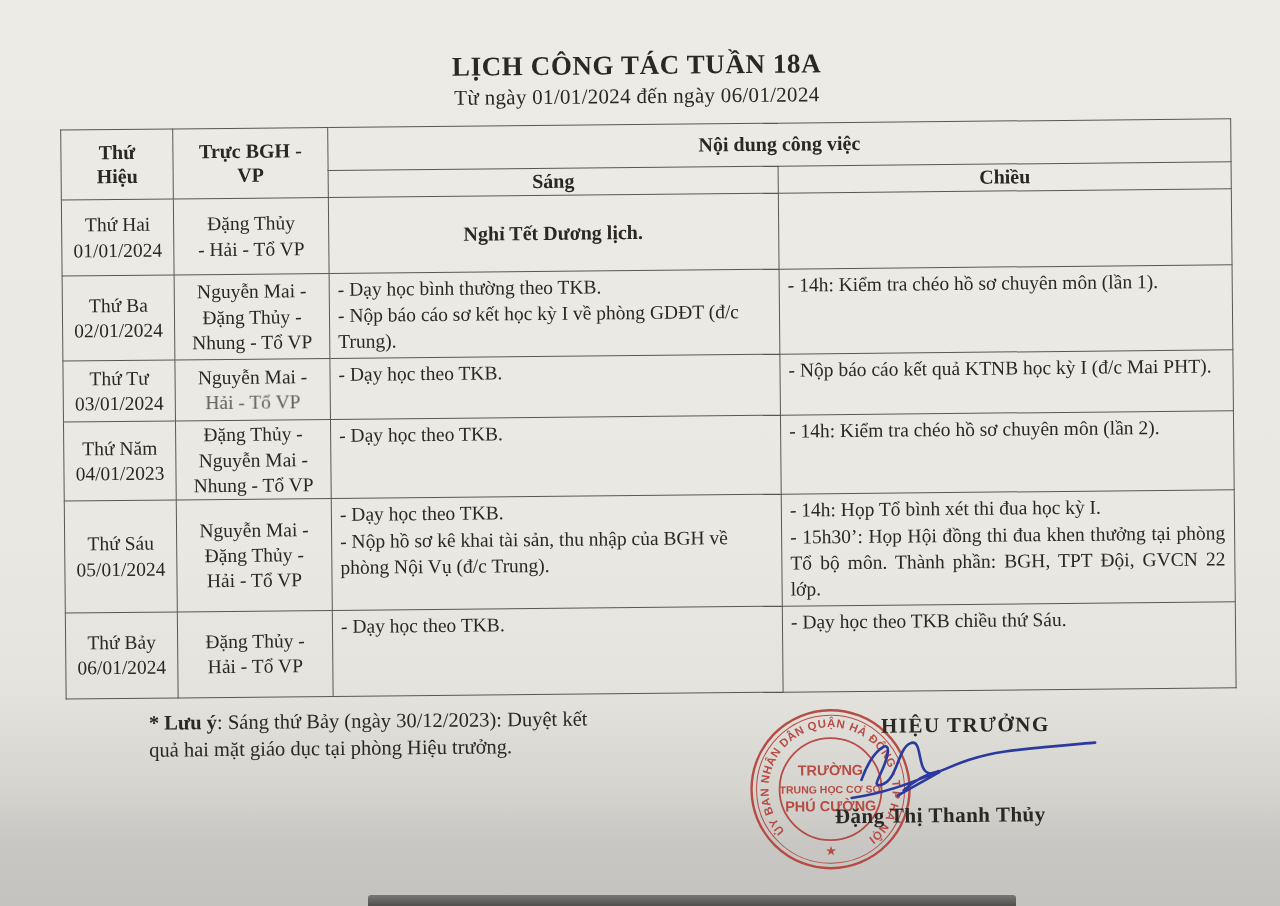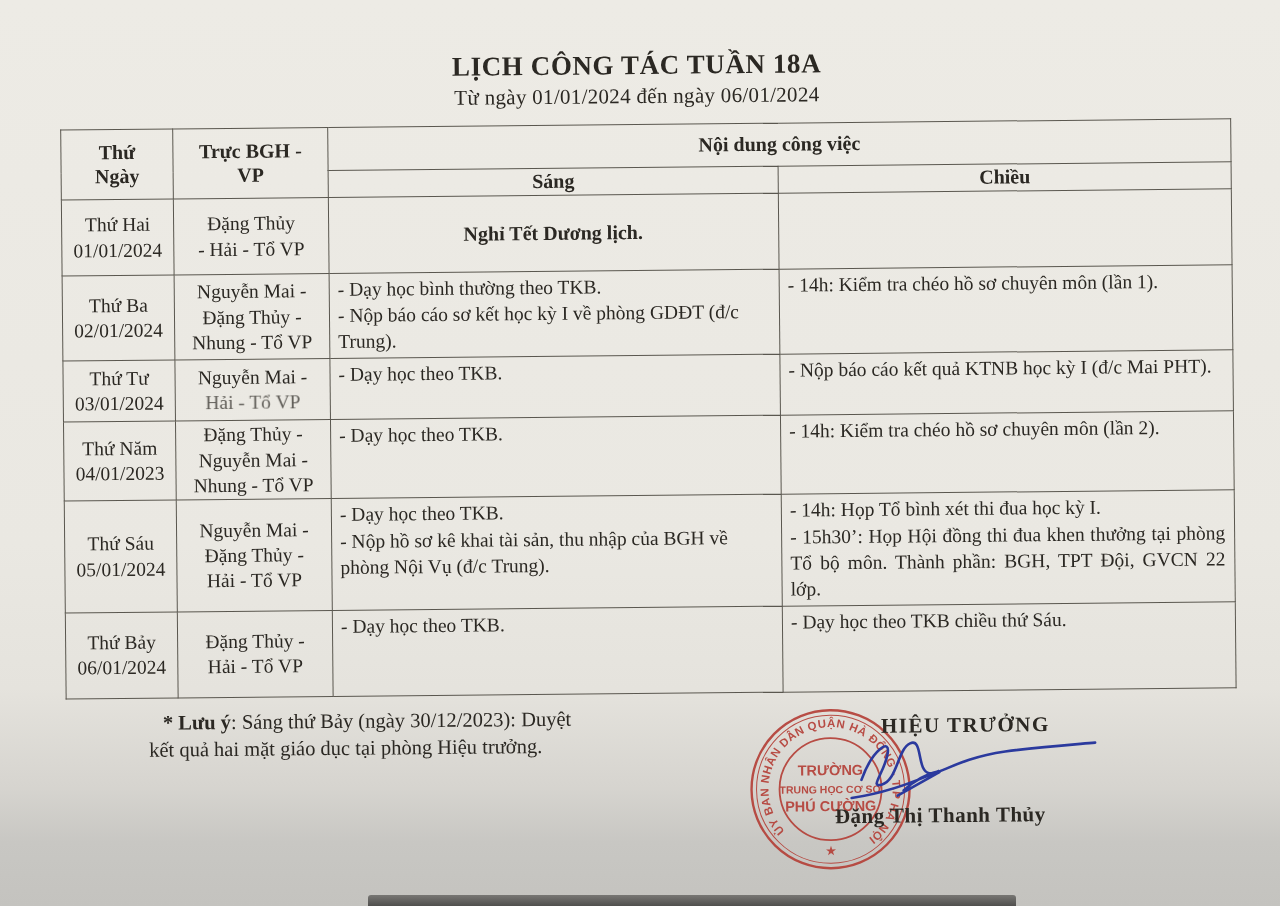--- a/index.html
+++ b/index.html
@@ -15,21 +15,21 @@
   table.schedule{border-collapse:collapse;table-layout:fixed;width:1170px;margin:15px 0 0 63px;}
   .schedule th,.schedule td{border:1px solid #5a574f;}
   .schedule th{font-size:20px;font-weight:bold;line-height:1.18;padding:1px 2px;}
   .c-day,.c-duty{text-align:center;vertical-align:middle;font-size:19.5px;line-height:1.3;padding:1px 2px;}
   .c-main{vertical-align:top;font-size:19.5px;padding:3px 9px 3px 8px;line-height:1.34;text-align:left;}
   .c-main div{min-height:0;}
   .holiday{text-align:center;vertical-align:middle;font-weight:bold;font-size:20px;}
   .justify div{text-align:justify;}
   .blur-line{filter:blur(.6px);opacity:.72;}
   .note{margin:11px 0 0 146px;width:448px;font-size:20.5px;line-height:1.32;}
-  .note-label{font-weight:bold;margin-left:14px;}
+  .note-label{font-weight:bold;}
   .sig-title{position:absolute;left:878px;top:716px;font-size:21px;font-weight:bold;letter-spacing:1.5px;}
   .sig-name{position:absolute;left:831px;top:806px;font-size:21px;font-weight:bold;letter-spacing:.5px;}
   .stamp{position:absolute;left:741px;top:705px;opacity:.93;}
   .sig-ink{position:absolute;left:836px;top:730px;}
   .bottom-strip{position:absolute;left:368px;bottom:0;width:648px;height:11px;
     background:linear-gradient(180deg,#6a6966,#3c3b39);border-radius:3px 3px 0 0;opacity:.85;}
 </style>
 </head>
 <body>
 
@@ -42,21 +42,21 @@
     <colgroup>
       <col style="width:112px">
         <col style="width:155px">
         <col style="width:450px">
         <col style="width:453px">
     </colgroup>
     <thead>
       <tr style="height:43px">
         <th rowspan="2">
           <div>Thứ</div>
-          <div>Ngày</div>
+          <div>Hiệu</div>
         </th>
         <th rowspan="2">
           <div>Trực BGH -</div>
           <div>VP</div>
         </th>
         <th colspan="2">Nội dung công việc</th>
       </tr>
       <tr style="height:27px">
         <th>Sáng</th>
         <th>Chiều</th>

